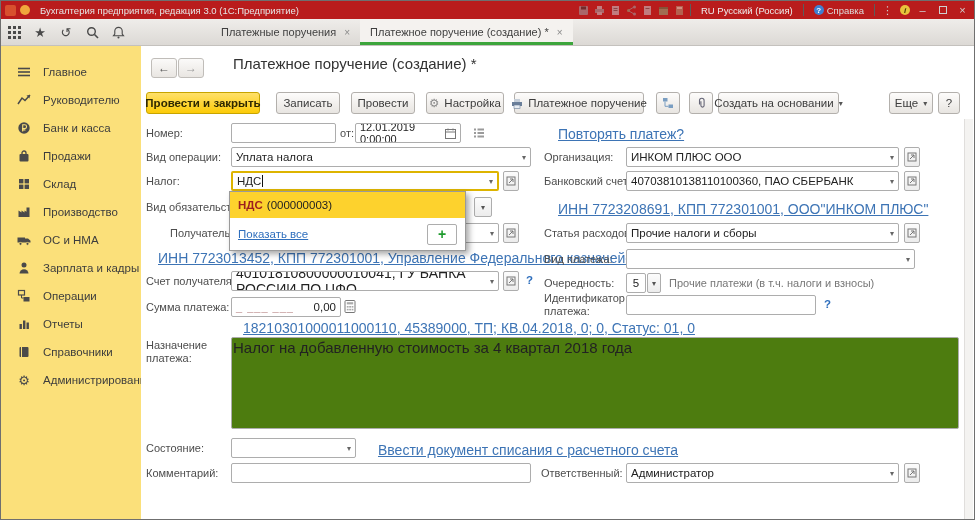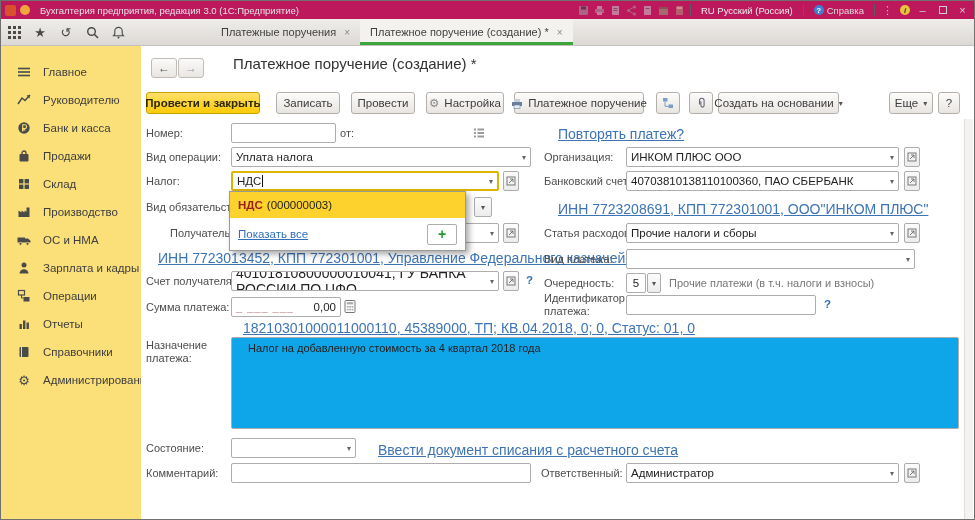--- a/index.html
+++ b/index.html
@@ -1,20 +1,20 @@
 <!DOCTYPE html>
 <html><head>
 <meta charset="utf-8">
 <style>
   html,body{margin:0;padding:0;background:#555;}
   *{box-sizing:border-box;}
   .screen{position:relative;width:975px;height:520px;background:#fff;overflow:hidden;
     font-family:"Liberation Sans",sans-serif;font-size:11.5px;color:#333;border:1px solid #6f6f6f;}
   
-  .titlebar{position:absolute;top:0;left:0;right:0;height:18px;background:#be185d;color:#ddd;
+  .titlebar{position:absolute;top:0;left:0;right:0;height:18px;background:#b91c1c;color:#ddd;
     display:flex;align-items:center;font-size:9.5px;padding:0 4px;gap:4px;}
   .applogo{width:11px;height:11px;background:#d8502e;border-radius:2px;}
   .appdot{width:10px;height:10px;background:#f0a63c;border-radius:50%;}
   .title-text{margin-left:6px;color:#e6e6e6;white-space:nowrap;}
   .titlebar-right{margin-left:auto;display:flex;align-items:center;gap:5px;height:100%;}
   .tbi{opacity:.55;display:flex;align-items:center;}
   .tb-sep{width:1px;height:12px;background:#5c5c5c;}
   .lang{color:#eee;padding:0 5px;white-space:nowrap;}
   .helpbox{display:flex;align-items:center;gap:3px;padding:0 5px;}
   .qcirc{width:10px;height:10px;border-radius:50%;background:#3f7fd1;color:#fff;font-size:8px;
@@ -55,22 +55,22 @@
   .inp .arr{margin-left:auto;color:#666;font-size:8px;padding-left:4px;flex:none;}
   .inp.focus{border:2px solid #ddb400;}
   .selbtn{position:absolute;width:16px;height:20px;border:1px solid #adadad;border-radius:2px;
     background:linear-gradient(#fcfcfc,#ececec);display:flex;align-items:center;justify-content:center;}
   .arrbtn{position:absolute;width:18px;height:20px;border:1px solid #adadad;border-radius:2px;
     background:linear-gradient(#fcfcfc,#ececec);display:flex;align-items:center;justify-content:center;
     font-size:8px;color:#555;}
   .lnk{position:absolute;color:#3d74b5;font-size:14px;text-decoration:underline;white-space:nowrap;cursor:pointer;padding-left:12px;}
   .qmark{position:absolute;color:#2f6fbd;font-weight:bold;font-size:11.5px;}
   .hint{position:absolute;color:#777;font-size:11px;line-height:20px;white-space:nowrap;}
-  .tarea{position:absolute;border:1px solid #adadad;border-radius:2px;background:#0ea5e9;
-    padding:3px 16px;font-size:11px;color:#222;line-height:14px;}
+  .tarea{position:absolute;border:1px solid #adadad;border-radius:2px;background:#4d7c0f;
+    padding:3px 1px;font-size:15px;color:#222;line-height:14px;}
   .caret{display:inline-block;width:1px;height:12px;background:#111;margin-left:1px;}
   .mask{color:#c49a9a;letter-spacing:1px;font-size:11px;}
   
   .ddl{position:absolute;left:88px;top:145px;width:237px;background:#fff;border:1px solid #9a9a9a;
     box-shadow:3px 3px 6px rgba(0,0,0,.35);z-index:20;}
   .ddl-row1{height:26px;background:#fdd22d;display:flex;align-items:center;padding:0 8px;gap:4px;}
   .ddl-name{color:#9c1f1f;font-weight:bold;}
   .ddl-code{color:#222;}
   .ddl-row2{height:29px;display:flex;align-items:center;padding:16px 8px;}
   .ddl-link{color:#2f6fbd;text-decoration:underline;font-size:11.5px;}
@@ -355,20 +355,31 @@
       <span>Еще</span>
         <span class="caret-d">▾</span>
     </div>
     <div class="btn" style="left:797px;top:46px;width:22px;">?</div>
 
     <div class="lbl" style="left:5px;top:77px;">Номер:</div>
     <div class="inp" style="left:90px;top:77px;width:105px;">
         <span></span>
       </div>
     <div class="lbl" style="left:199px;top:77px;">от:</div>
+    <div class="inp" style="left:214px;top:77px;width:106px;font-size:11px;">
+      <span>12.01.2019  0:00:00</span>
+      <span style="margin-left:auto;flex:none;">
+          <svg width="11" height="11" viewBox="0 0 11 11">
+            <rect x="0.5" y="1.5" width="10" height="9" fill="none" stroke="#777" stroke-width="1"></rect>
+            <line x1="0.5" y1="4" x2="10.5" y2="4" stroke="#777"></line>
+            <line x1="3" y1="0.5" x2="3" y2="2.5" stroke="#777"></line>
+            <line x1="8" y1="0.5" x2="8" y2="2.5" stroke="#777"></line>
+          </svg>
+        </span>
+    </div>
     <span style="position:absolute;left:332px;top:81px;">
         <svg width="12" height="12" viewBox="0 0 12 12">
           <g fill="#9a9a9a">
             <rect x="1" y="1.5" width="2" height="2"></rect>
             <rect x="4.5" y="1.5" width="6.5" height="2"></rect>
             <rect x="1" y="5" width="2" height="2"></rect>
             <rect x="4.5" y="5" width="6.5" height="2"></rect>
             <rect x="1" y="8.5" width="2" height="2"></rect>
             <rect x="4.5" y="8.5" width="6.5" height="2"></rect>
           </g>

